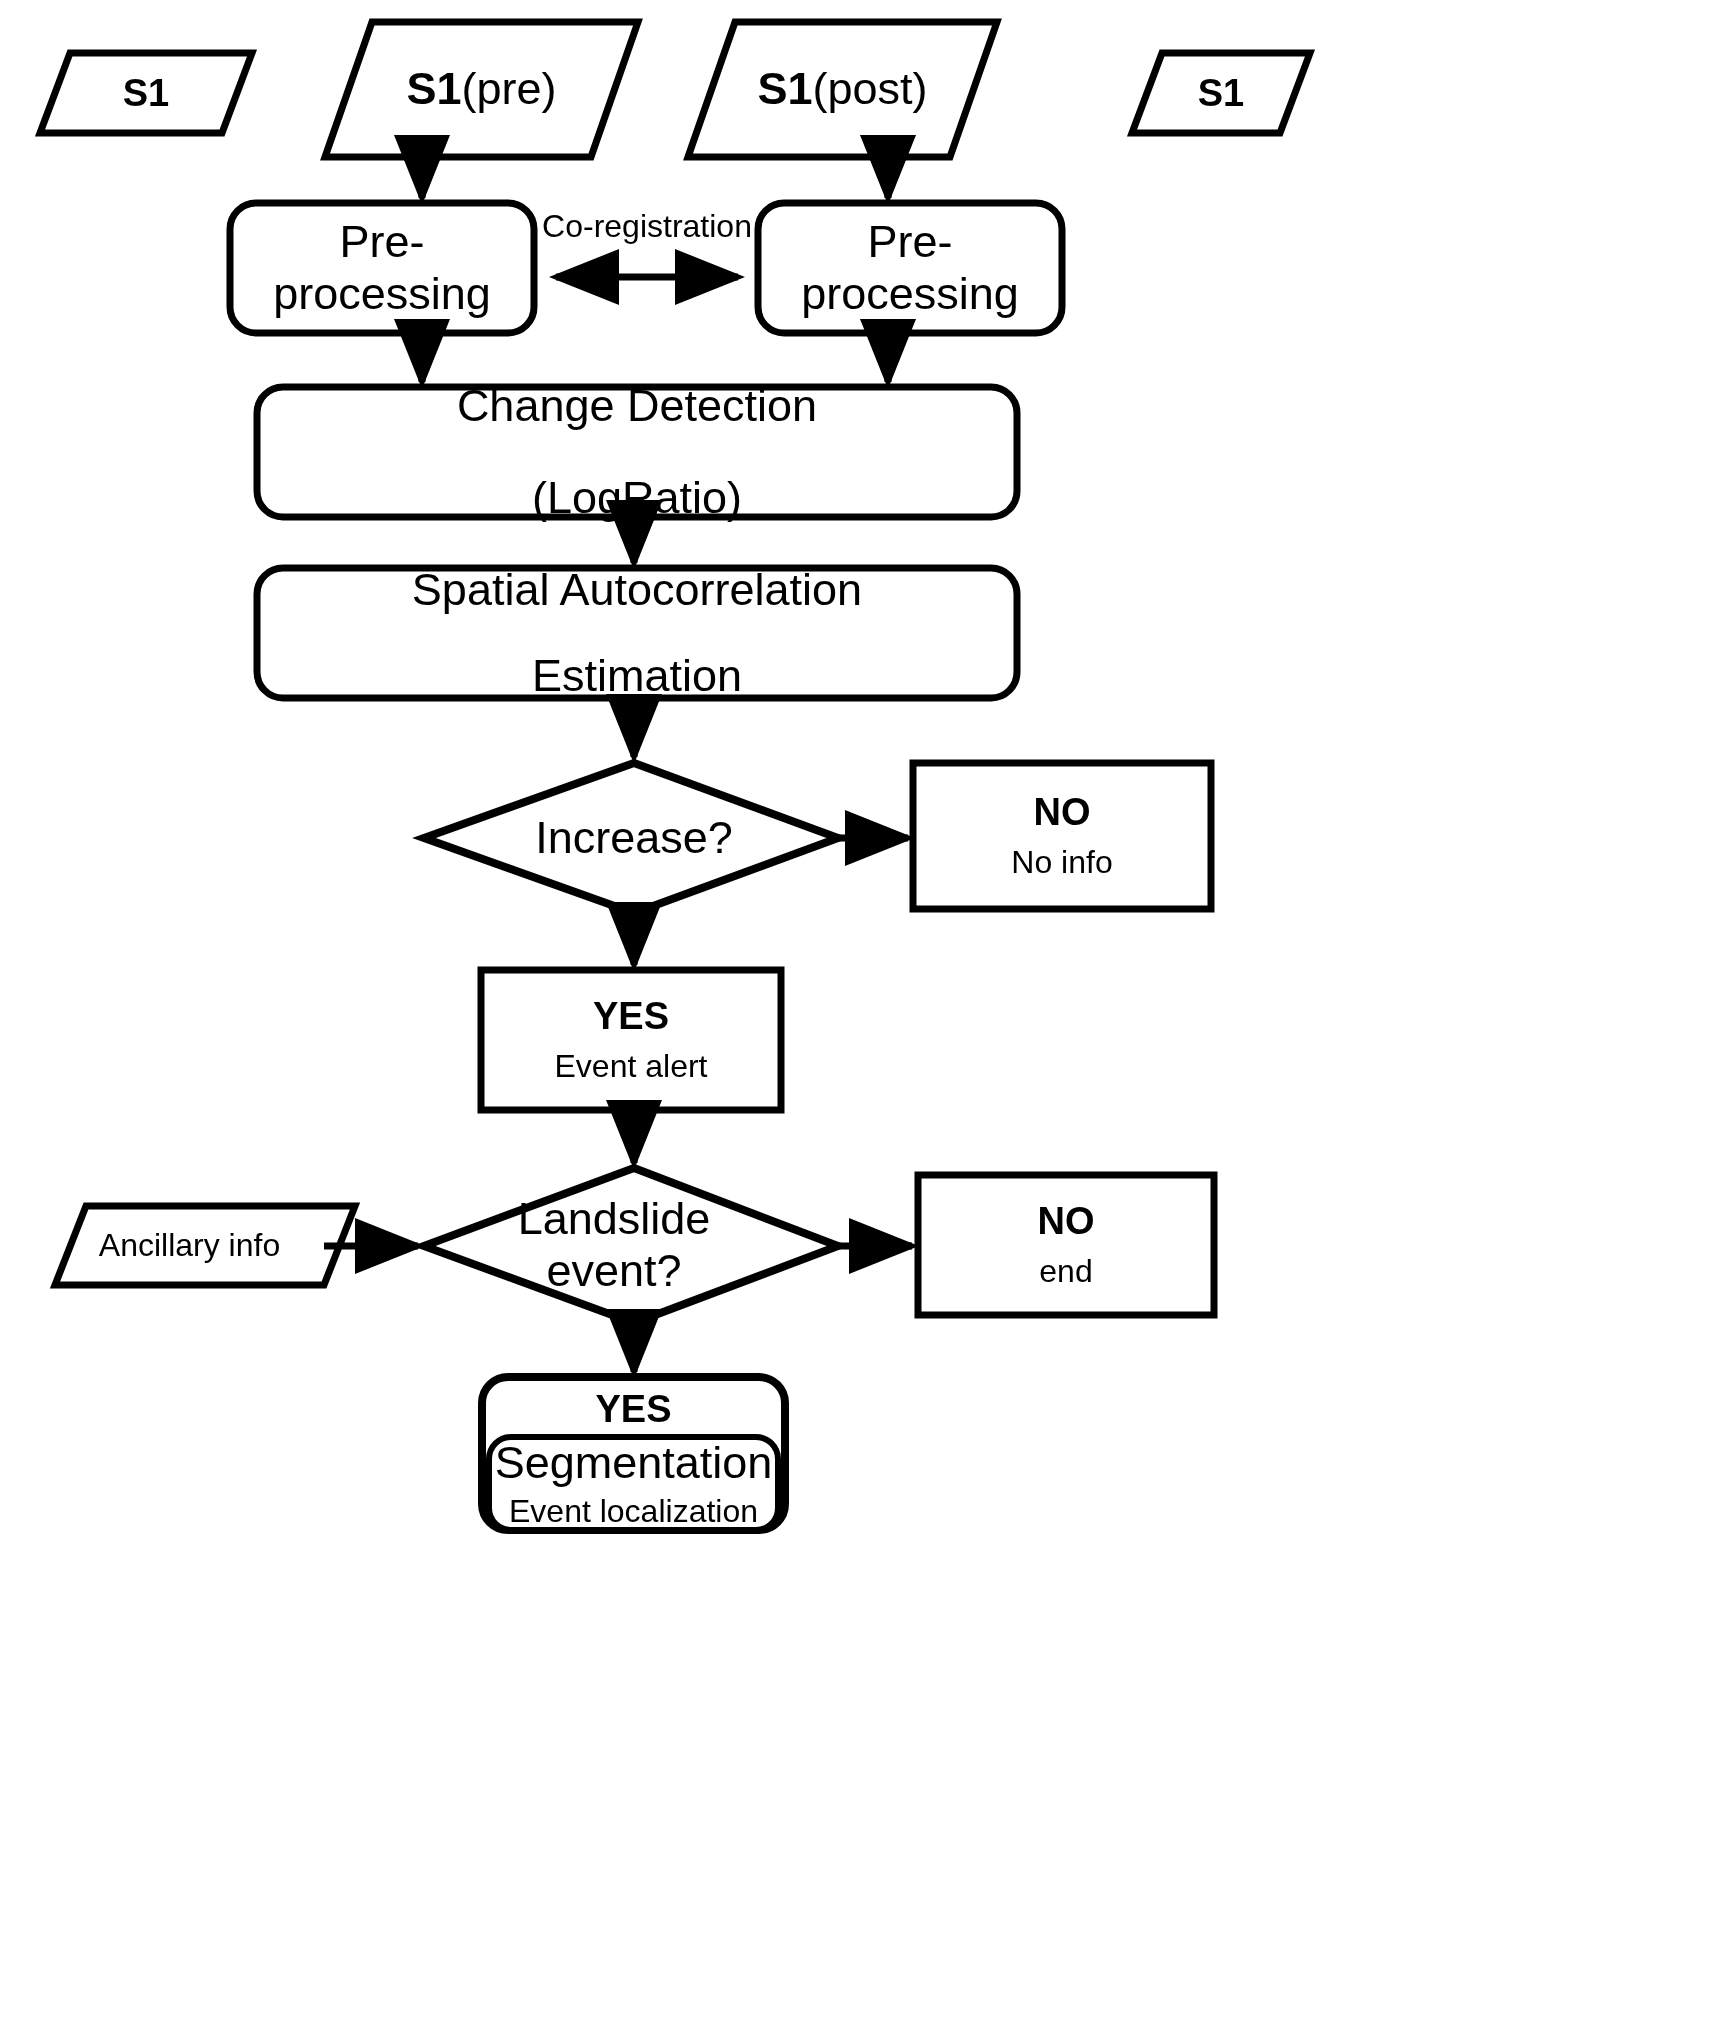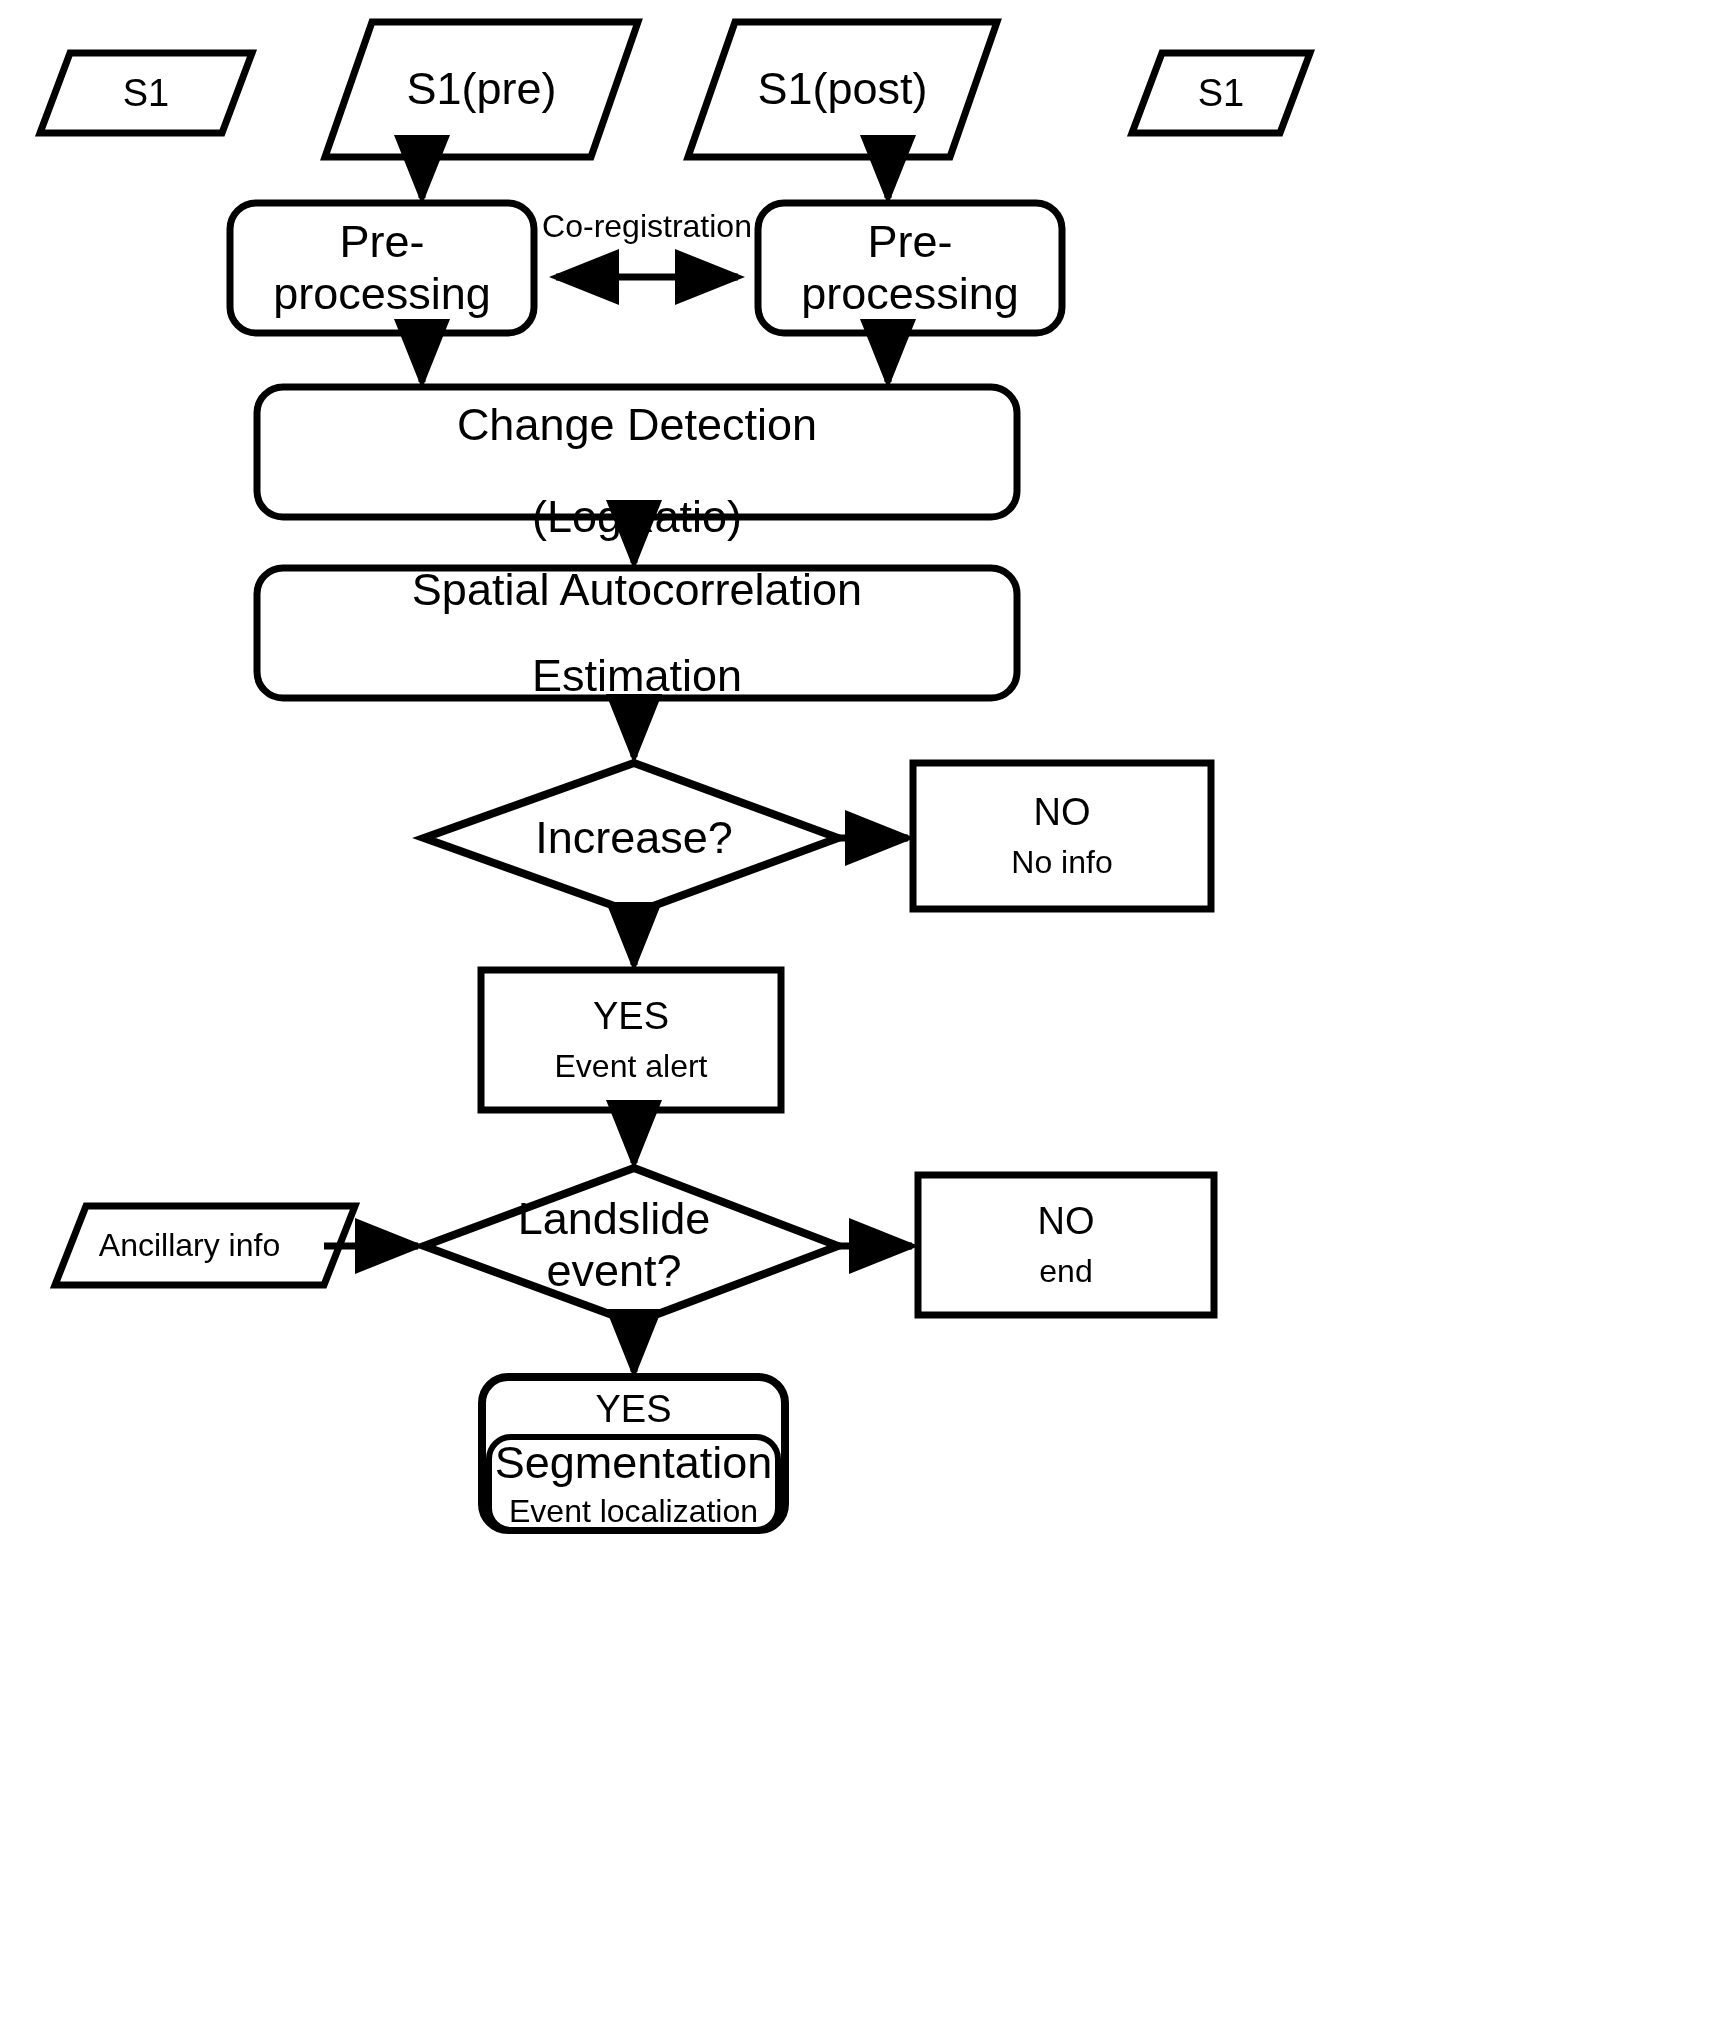--- a/index.html
+++ b/index.html
@@ -34,21 +34,21 @@
     justify-content: center;
     text-align: center;
     line-height: 1.16;
     pointer-events: none;
     white-space: nowrap;
   }
   .t-xl   { font-size: 45px; font-weight: 400; }
   .t-lg   { font-size: 45px; font-weight: 400; }
   .t-md   { font-size: 38px; font-weight: 400; }
   .t-sm   { font-size: 32px; font-weight: 400; }
-  .t-bold { font-weight: 400; text-align: right; }
+  .t-bold { font-weight: 700; text-align: right; }
   .row-inline { display: flex; flex-direction: row; align-items: baseline; justify-content: center; }
   .stack > span { display: block; }
 </style>
 </head>
 <body>
 
 <div id="flowchart-root">
 
   <svg class="svg-layer" viewBox="0 0 1715 2030">
     <defs>
@@ -144,21 +144,21 @@
 
   <div class="lbl t-lg stack" style="left:758px; top:203px; width:304px; height:130px;">
     <span>Pre-</span>
     <span>processing</span>
   </div>
 
   <div class="lbl t-sm" style="left:534px; top:204px; width:226px; height:46px;">
     <span>Co-registration</span>
   </div>
 
-  <div class="lbl t-lg stack" style="left:257px; top:406px; width:760px; height:130px;gap:40px;">
+  <div class="lbl t-lg stack" style="left:257px; top:387px; width:760px; height:130px;gap:40px;">
     <span>Change Detection</span>
     <span>(LogRatio)</span>
   </div>
 
   <div class="lbl t-lg stack" style="left:257px; top:568px; width:760px; height:130px;gap:34px;">
     <span>Spatial Autocorrelation</span>
     <span>Estimation</span>
   </div>
 
   <div class="lbl t-lg" style="left:474px; top:805px; width:320px; height:66px;">

